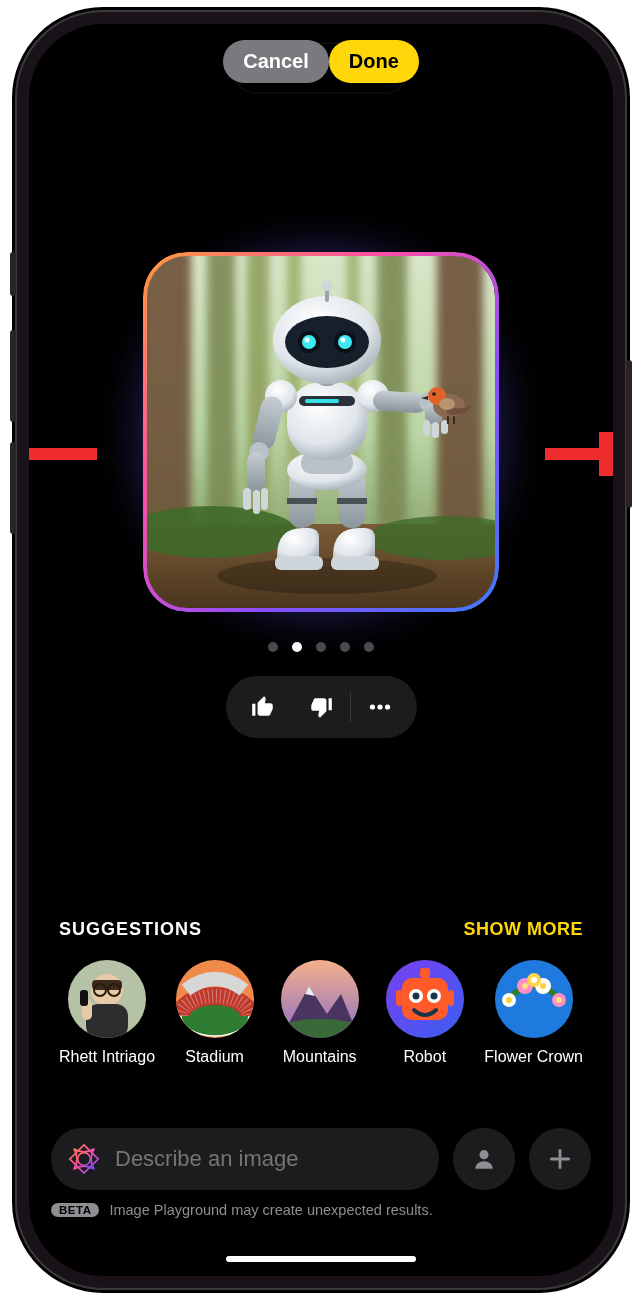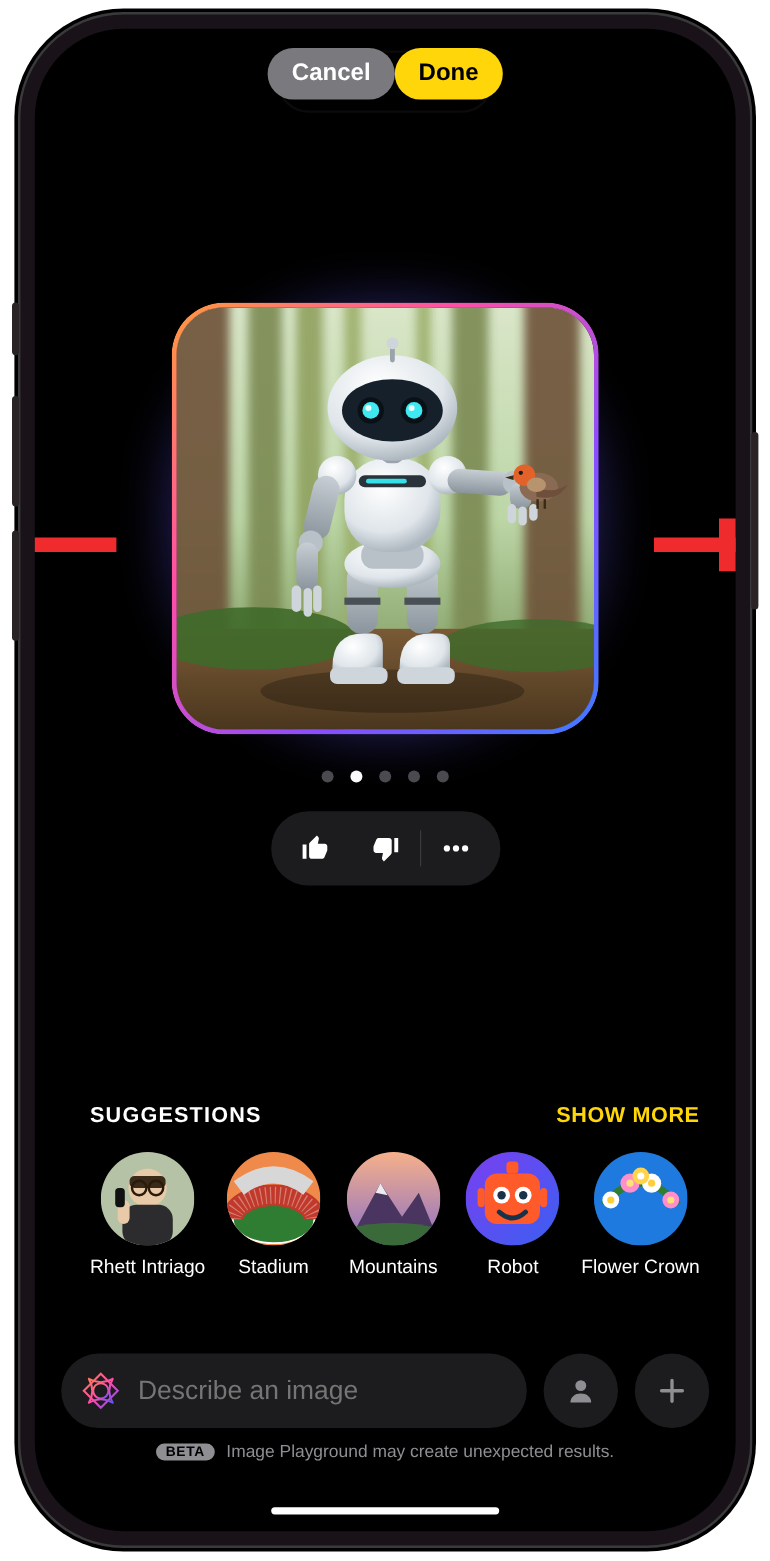--- a/index.html
+++ b/index.html
@@ -171,21 +171,21 @@
     width: 58px; height: 42px;
     display: flex; align-items: center; justify-content: center;
     color: #fff;
     background: transparent; border: none; cursor: pointer;
   }
   .fb-div { width: 1px; height: 30px; background: #3a3a3c; }
 
   
   .sugg {
     position: absolute;
-    left: 16px; right: 0;
+    left: 0; right: 0;
     bottom: 210px;
     padding: 0 30px;
   }
   .sugg-head {
     display: flex;
     justify-content: space-between;
     align-items: center;
     margin-bottom: 20px;
   }
   .sugg-title { color:#fff; font-weight: 600; letter-spacing: 1px; font-size: 18px; }
@@ -212,21 +212,20 @@
   }
   .sugg-label { color:#ffffff; font-size: 16px; white-space: nowrap; }
 
   
   .bottom {
     position: absolute;
     left: 0; right: 0; bottom: 58px;
     padding: 0 22px;
     display: flex;
     flex-direction: column;
-    align-items: center;
     gap: 12px;
   }
   .prompt-row {
     display: flex;
     align-items: center;
     gap: 14px;
     width: 100%;
   }
   .prompt-pill {
     flex: 1;

